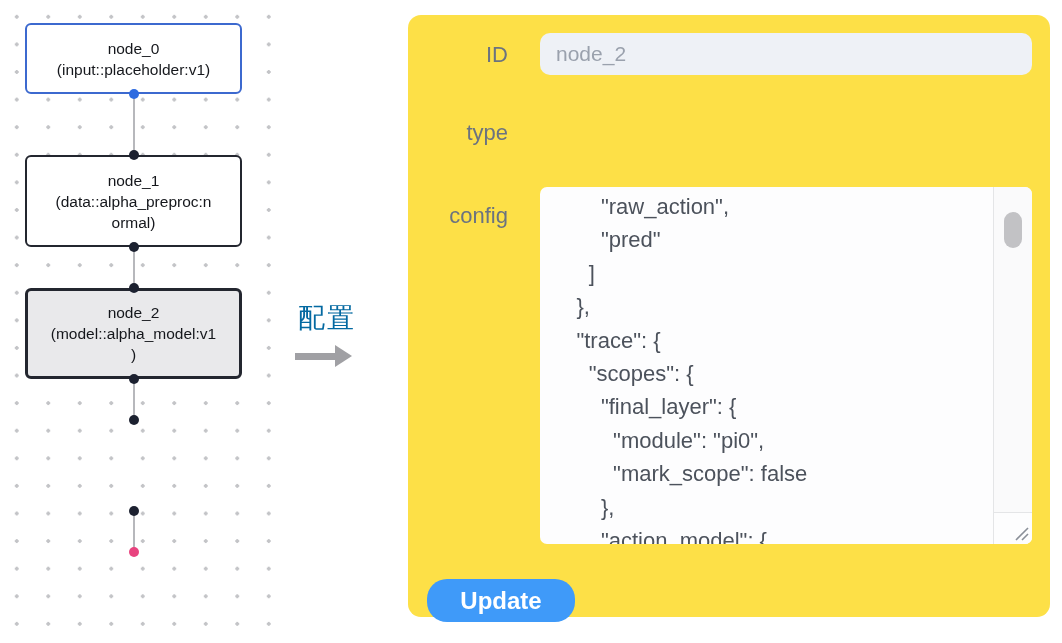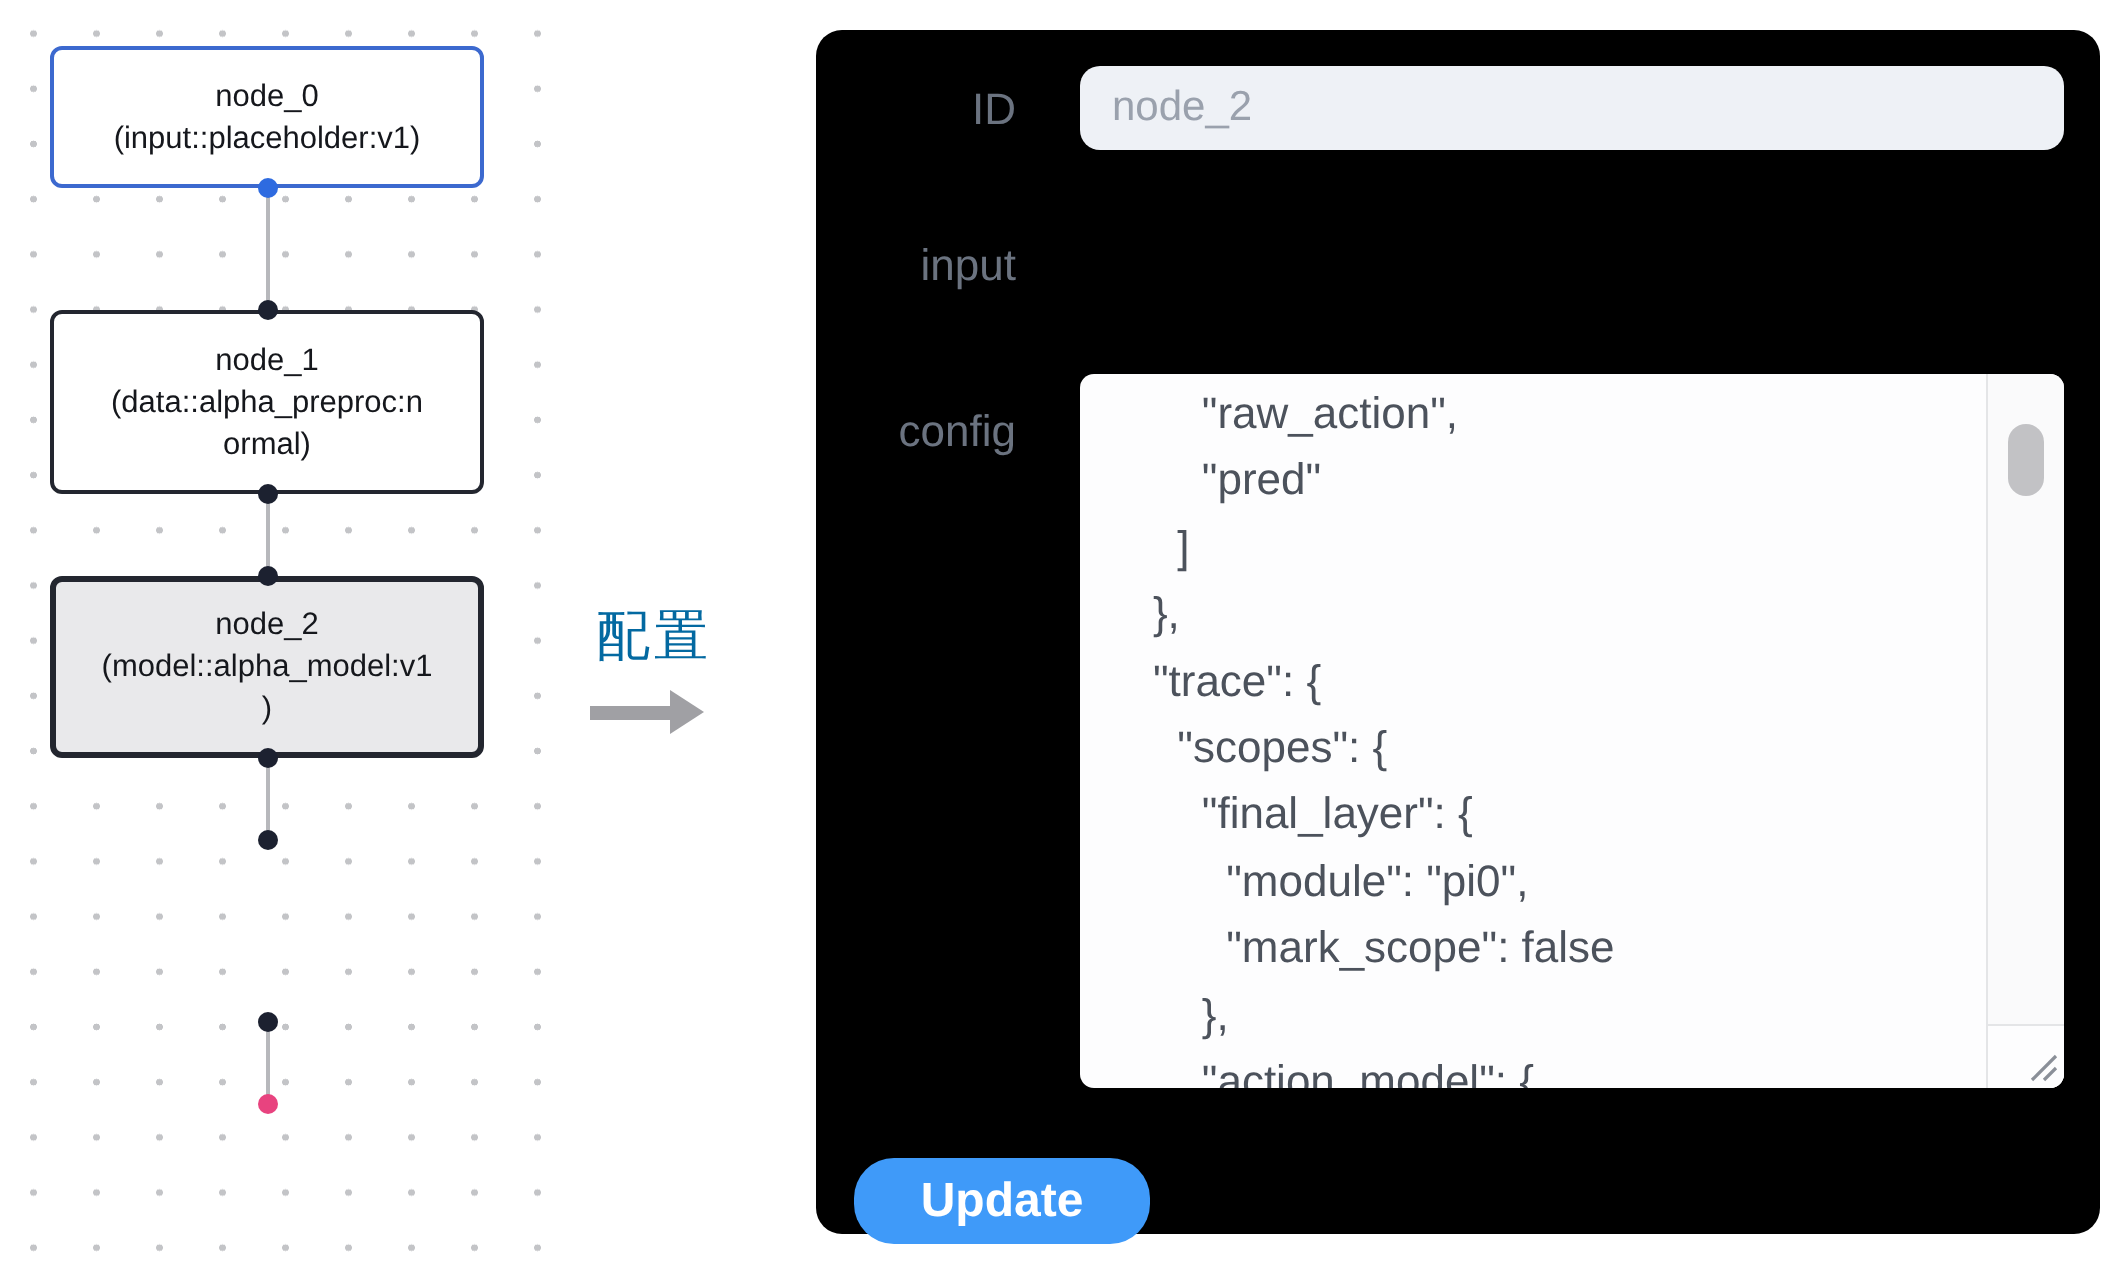--- a/index.html
+++ b/index.html
@@ -47,21 +47,21 @@
   
   .transition { position: absolute; left: 292px; top: 300px; width: 70px; text-align: center; }
   .transition-label { font-size: 27px; font-weight: 500; color: #0369a1; letter-spacing: 2px; }
   .arrow { position: relative; margin-top: 9px; height: 22px; }
   .arrow-shaft { position: absolute; left: 3px; top: 8px; width: 42px; height: 7px; background: #a0a0a4; }
   .arrow-head { position: absolute; left: 43px; top: 0; width: 0; height: 0;
     border-left: 17px solid #a0a0a4; border-top: 11px solid transparent; border-bottom: 11px solid transparent; }
 
   
   .panel { position: absolute; left: 408px; top: 15px; width: 642px; height: 602px;
-    background: #000000; border-radius: 13px; }
+    background: #fde047; border-radius: 13px; }
   .field-label { position: absolute; width: 100px; text-align: right;
     font-size: 22px; color: #6b7380; }
   .label-id     { left: 0; top: 27px; }
   .label-type   { left: 0; top: 105px; }
   .label-config { left: 0; top: 188px; }
   .field-input { position: absolute; left: 132px; width: 492px; height: 42px;
     background: #eef1f6; border: none; outline: none; border-radius: 10px;
     font-family: "Liberation Sans", sans-serif;
     font-size: 21px; color: #9aa1ad; padding: 0 16px; }
   .input-id   { top: 18px; }
@@ -123,21 +123,21 @@
       <div class="arrow-head"></div>
     </div>
   </div>
 
   <div class="canvas-right"></div>
 
   <div class="panel">
     <div class="field-label label-id">ID</div>
     <input class="field-input input-id" type="text" readonly="" value="node_2" style="">
 
-    <div class="field-label label-type">input</div>
+    <div class="field-label label-type">type</div>
 
     <div class="field-label label-config">config</div>
     <div class="config-box">
       <div class="config-text">        "raw_action",
         "pred"
       ]
     },
     "trace": {
       "scopes": {
         "final_layer": {

